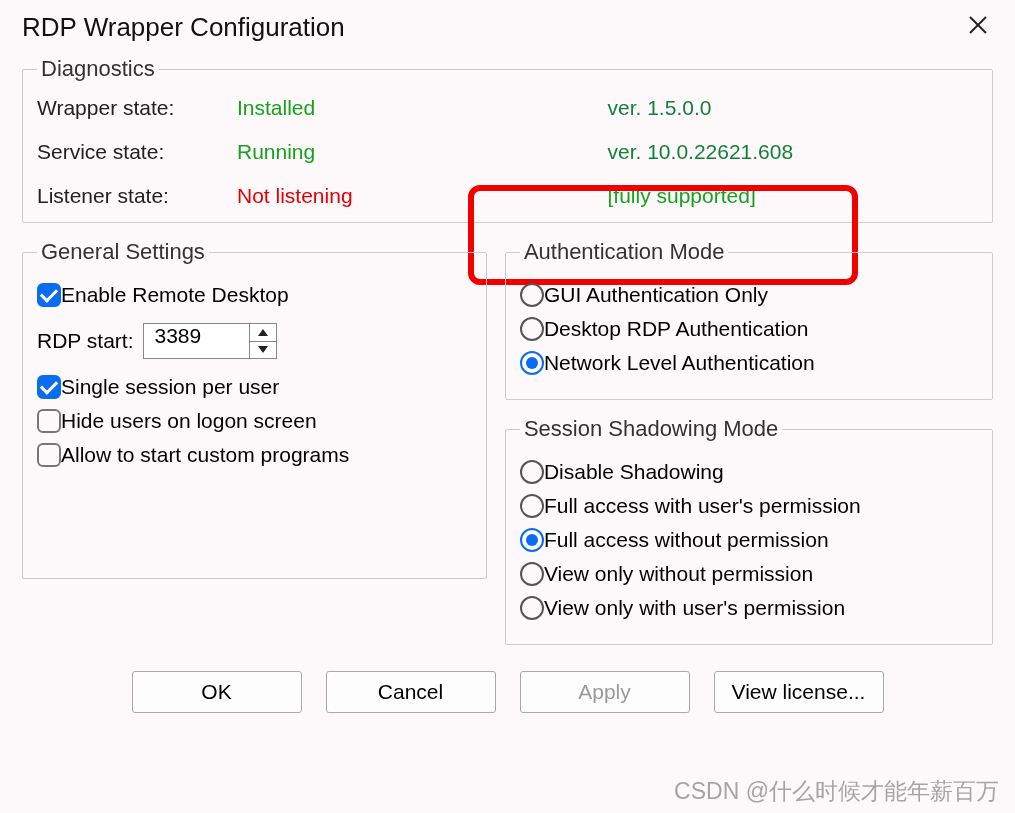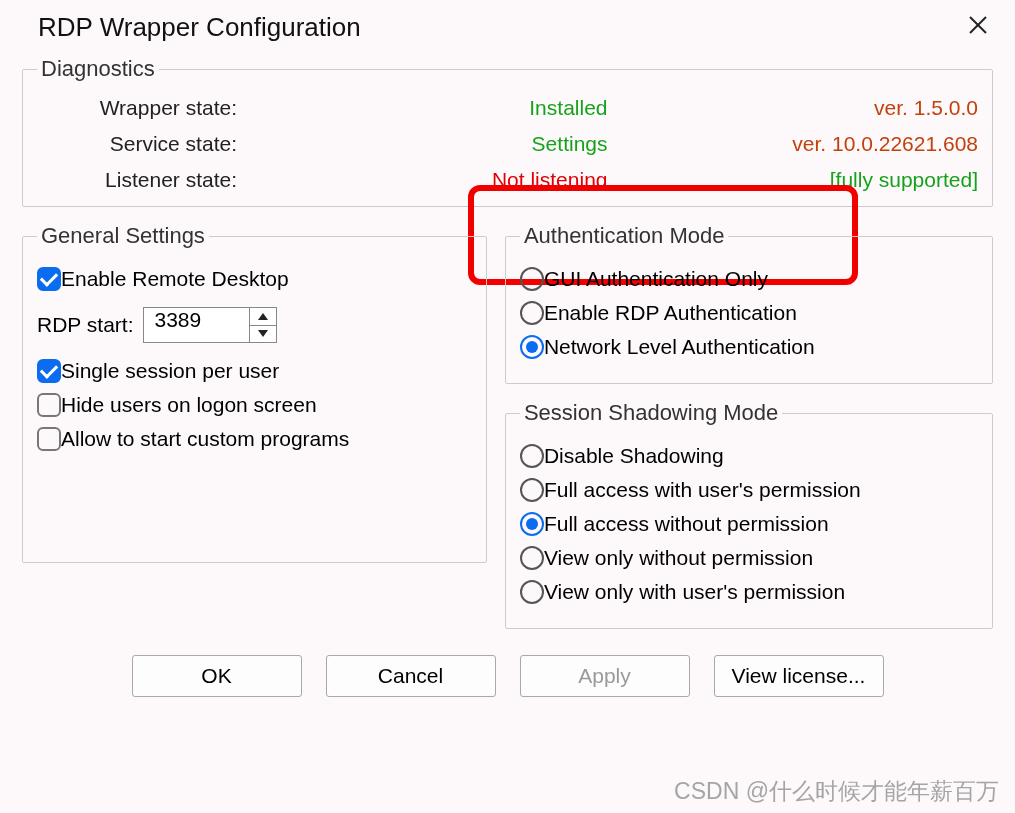--- a/index.html
+++ b/index.html
@@ -14,21 +14,21 @@
       background: #fdf8f9;
       width: 1015px;
       height: 813px;
       overflow: hidden;
       position: relative;
     }
     .titlebar {
       display: flex;
       justify-content: space-between;
       align-items: center;
-      padding: 8px 22px 10px 38px;
+      padding: 8px 22px 10px 22px;
       height: 56px;
     }
     .title-text {
       font-size: 26px;
       color: #111;
     }
     .close-x {
       font-size: 24px;
       cursor: pointer;
       width: 30px;
@@ -45,29 +45,28 @@
       position: relative;
     }
     legend {
       font-size: 22px;
       color: #333;
       padding: 0 4px;
     }
     .diag-grid {
       display: grid;
       grid-template-columns: 200px 1fr 1fr;
-      row-gap: 12px;
+      row-gap: 20px;
       align-items: center;
       padding-top: 6px;
-      text-align: right;
     }
     .diag-label { color: #222; }
     .diag-val-green { color: #17a21e; }
     .diag-val-red { color: #e00007; }
-    .diag-ver { color: #c2410c; margin-left: 16px; }
+    .diag-ver { color: #15803d; }
     .red-box {
       position: absolute;
       border: 6px solid #f20000;
       border-radius: 12px;
       pointer-events: none;
       left: 445px;
       top: 103px;
       width: 390px;
       height: 100px;
     }
@@ -215,21 +214,21 @@
 <div class="content">
 
   <fieldset class="diagnostics">
     <legend>Diagnostics</legend>
     <div class="diag-grid">
       <span class="diag-label">Wrapper state:</span>
       <span class="diag-val-green">Installed</span>
       <span class="diag-ver">ver. 1.5.0.0</span>
 
       <span class="diag-label">Service state:</span>
-      <span class="diag-val-green">Settings</span>
+      <span class="diag-val-green">Running</span>
       <span class="diag-ver">ver. 10.0.22621.608</span>
 
       <span class="diag-label">Listener state:</span>
       <span class="diag-val-red">Not listening</span>
       <span class="diag-val-green">[fully supported]</span>
     </div>
     <div class="red-box"></div>
   </fieldset>
 
   <div class="cols">
@@ -276,21 +275,21 @@
 
     <div class="col-right">
       <fieldset>
         <legend>Authentication Mode</legend>
         <div class="radio-row">
           <span class="radio"></span>
           <span>GUI Authentication Only</span>
         </div>
         <div class="radio-row">
           <span class="radio"></span>
-          <span>Enable RDP Authentication</span>
+          <span>Desktop RDP Authentication</span>
         </div>
         <div class="radio-row">
           <span class="radio selected"></span>
           <span>Network Level Authentication</span>
         </div>
       </fieldset>
 
       <fieldset>
         <legend>Session Shadowing Mode</legend>
         <div class="radio-row">

